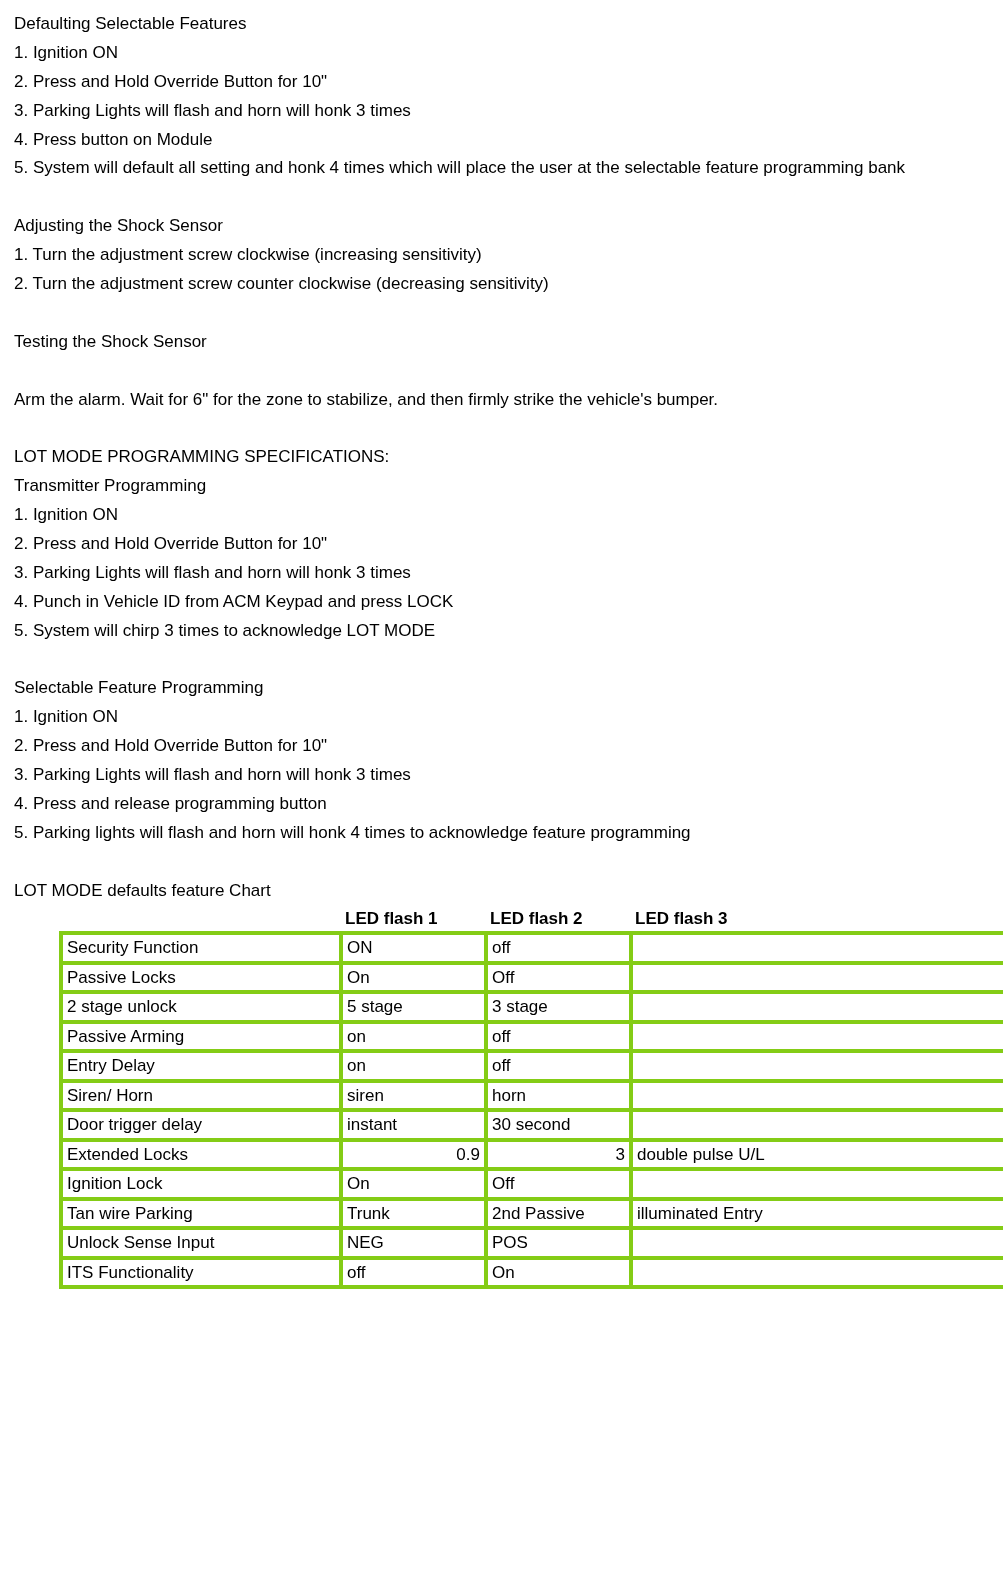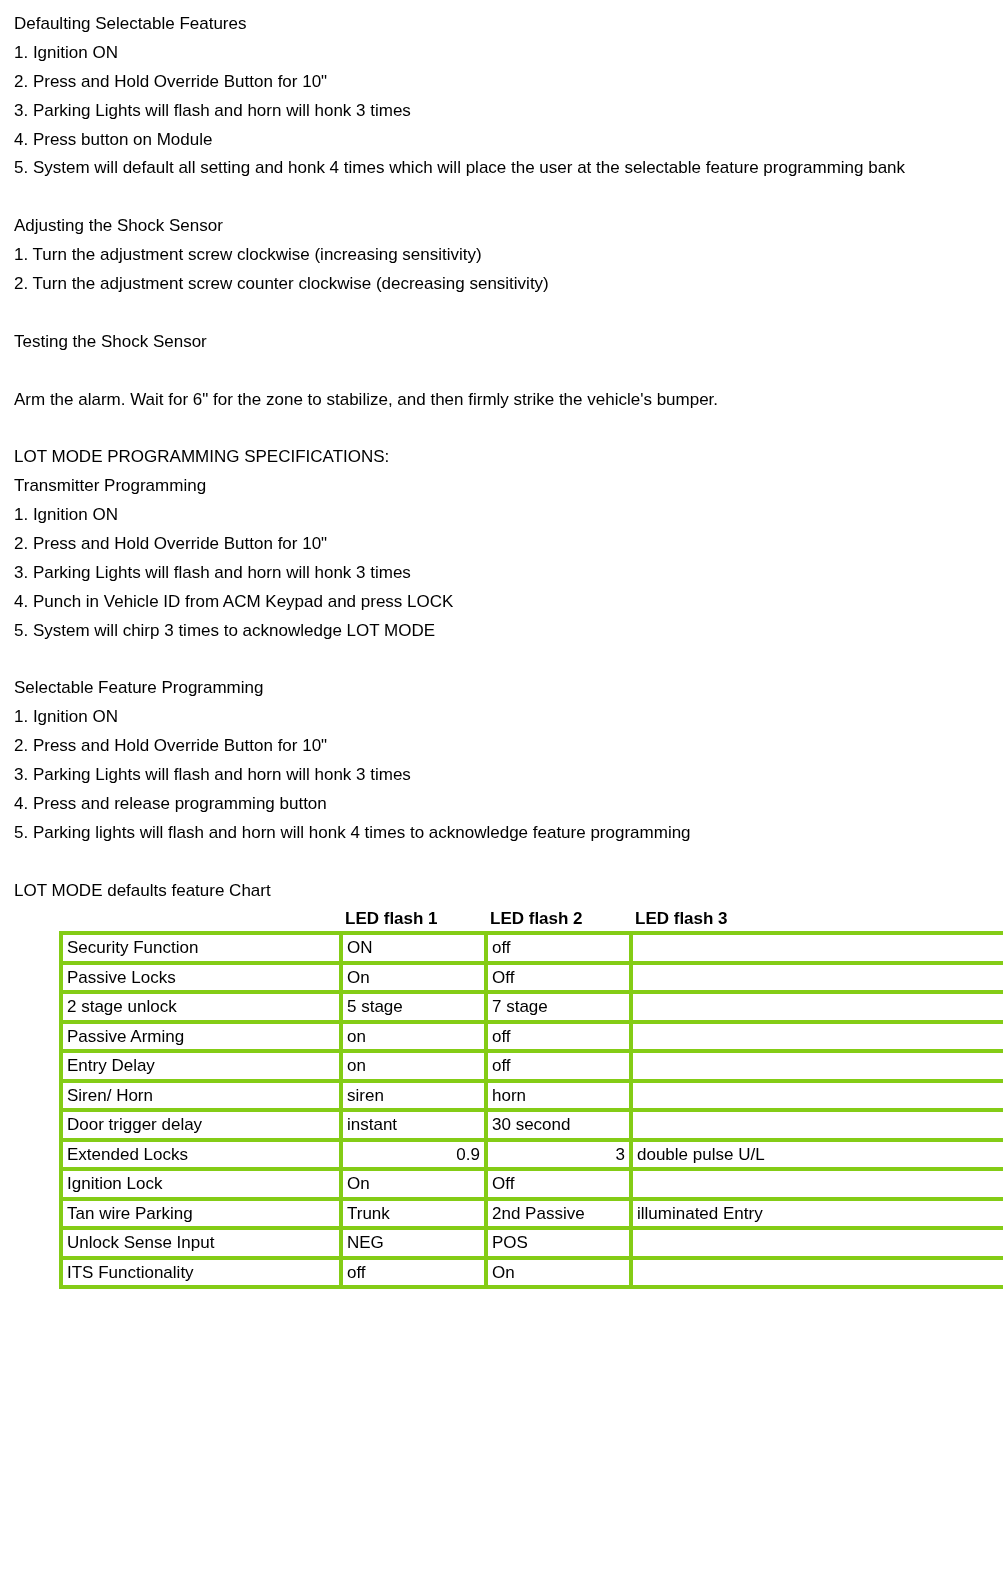--- a/index.html
+++ b/index.html
@@ -114,21 +114,21 @@
       </tr>
       <tr>
         <td colspan="2">Passive Locks</td>
         <td class="bold">On</td>
         <td>Off</td>
         <td></td>
       </tr>
       <tr>
         <td colspan="2">2 stage unlock</td>
         <td class="bold">5 stage</td>
-        <td>7 stage</td>
+        <td>3 stage</td>
         <td></td>
       </tr>
       <tr>
         <td colspan="2">Passive Arming</td>
         <td class="bold">on</td>
         <td>off</td>
         <td></td>
       </tr>
       <tr>
         <td colspan="2">Entry Delay</td>

